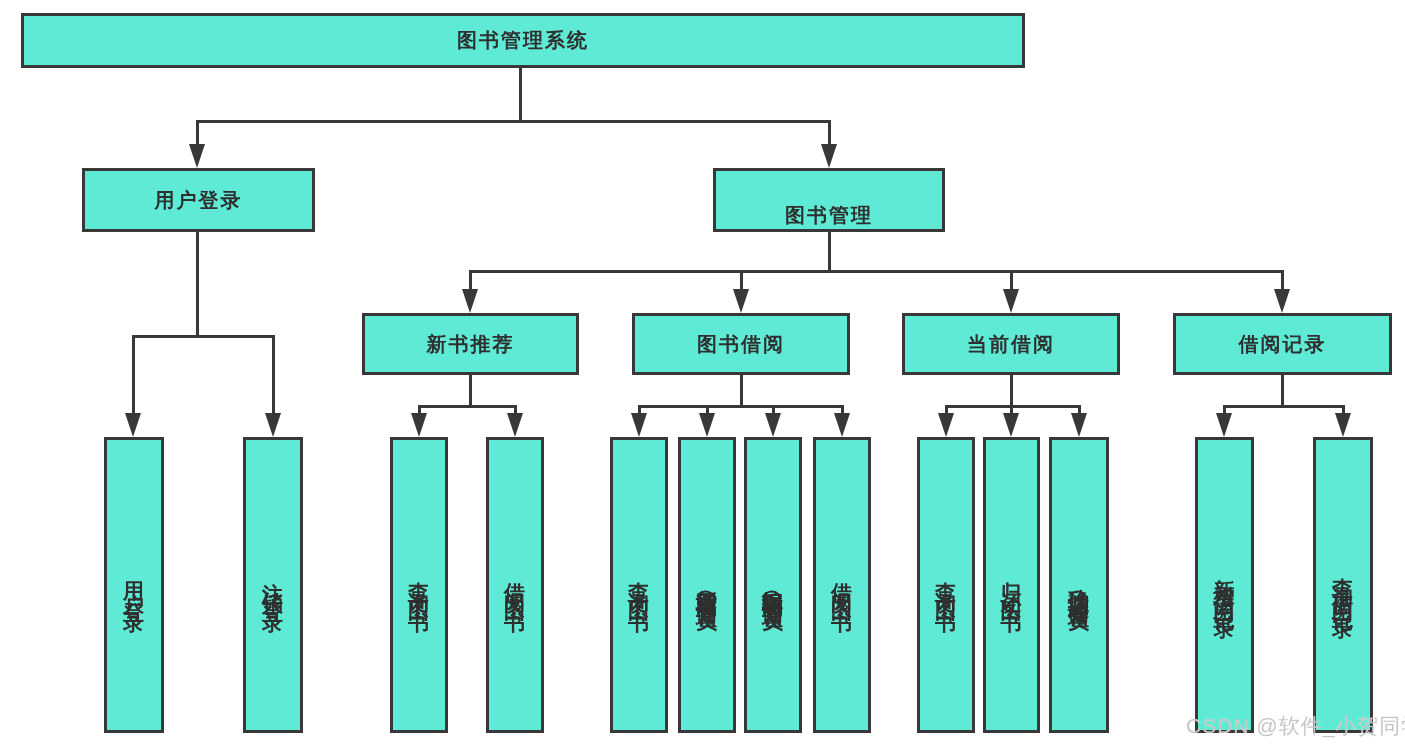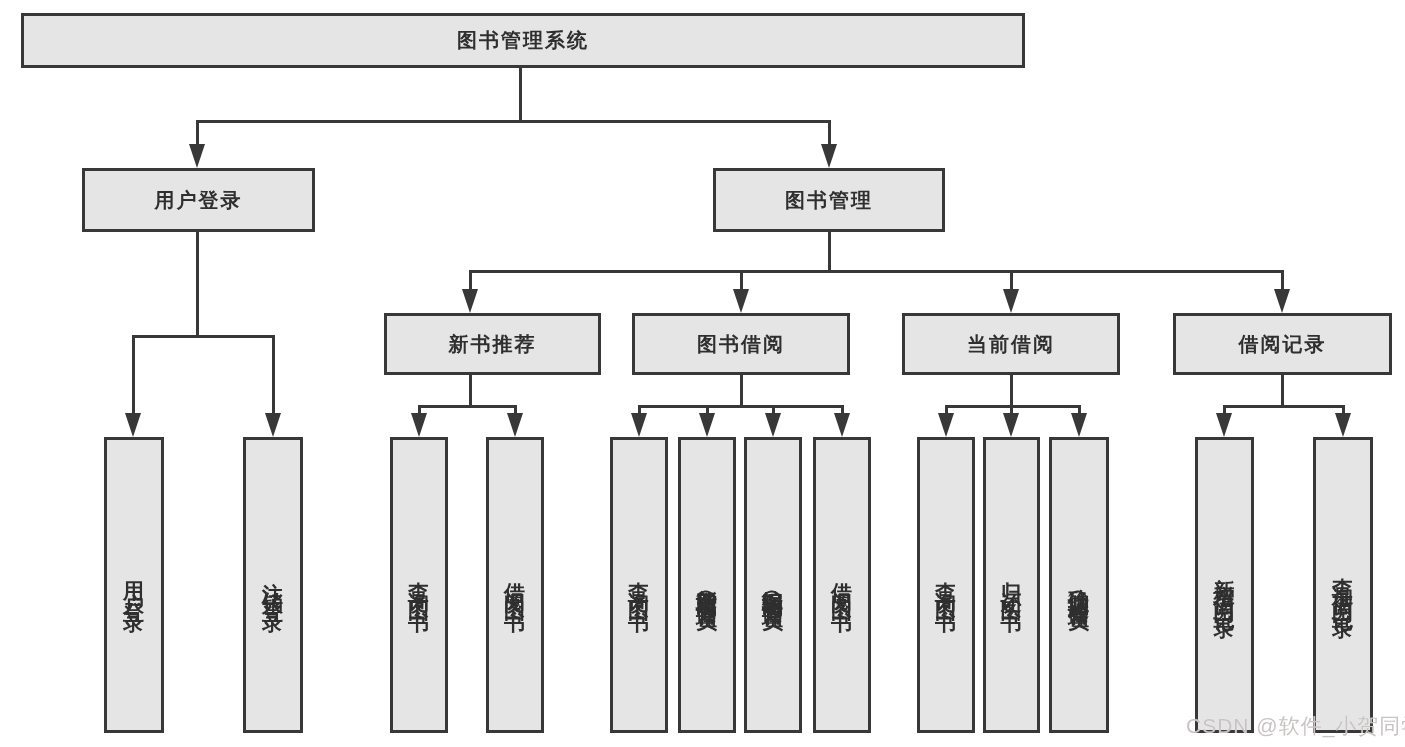--- a/index.html
+++ b/index.html
@@ -2,21 +2,21 @@
 <html><head>
 <meta charset="utf-8">
 <style>
   html,body{margin:0;padding:0;background:#ffffff;}
   .canvas{
     position:relative;width:1405px;height:747px;background:#ffffff;overflow:hidden;
     font-family:"Liberation Sans","DejaVu Sans",sans-serif;color:#2f2f2f;
   }
   
   .box{
-    position:absolute;box-sizing:border-box;border:3px solid #383838;background:#e5e5e5;
+    position:absolute;box-sizing:border-box;border:3px solid #383838;background:#5eead4;
     display:flex;align-items:center;justify-content:center;
   }
   .hbox .lbl{font-size:20px;font-weight:600;letter-spacing:2px;color:#2f2f2f;}
   .vbox{flex-direction:column;}
   .vbox .lbl{
     writing-mode:vertical-rl;text-orientation:mixed;
     font-size:21px;font-weight:600;letter-spacing:10px;line-height:1;
     color:#2f2f2f;white-space:nowrap;
   }
   .vbox .lbl.mid{letter-spacing:8px;}
@@ -41,25 +41,25 @@
 
 <div class="canvas">
 
   <div class="box hbox" style="left:21px;top:13px;width:1004px;height:55px;">
     <span class="lbl">图书管理系统</span>
   </div>
 
   <div class="box hbox" style="left:82px;top:168px;width:233px;height:64px;">
     <span class="lbl">用户登录</span>
   </div>
-  <div class="box hbox" style="left:713px;top:168px;width:232px;height:64px;">
+  <div class="box hbox" style="left:713px;top:168px;width:232px;height:64px;align-items:flex-end;">
     <span class="lbl">图书管理</span>
   </div>
 
-  <div class="box hbox" style="left:362px;top:313px;width:217px;height:62px;margin-left:22px;">
+  <div class="box hbox" style="left:362px;top:313px;width:217px;height:62px;">
     <span class="lbl">新书推荐</span>
   </div>
   <div class="box hbox" style="left:902px;top:313px;width:218px;height:62px;">
     <span class="lbl">当前借阅</span>
   </div>
   <div class="box hbox" style="left:632px;top:313px;width:218px;height:62px;">
     <span class="lbl">图书借阅</span>
   </div>
   <div class="box hbox" style="left:1173px;top:313px;width:219px;height:62px;">
     <span class="lbl">借阅记录</span>

